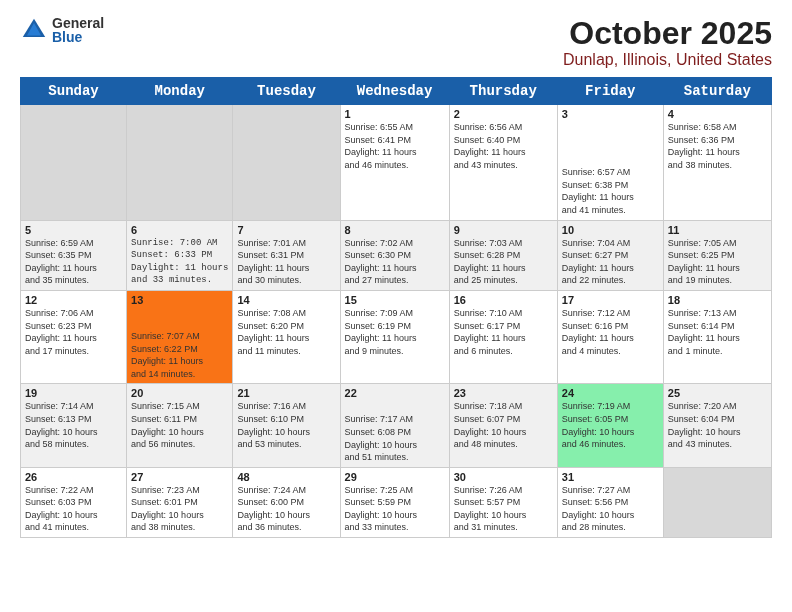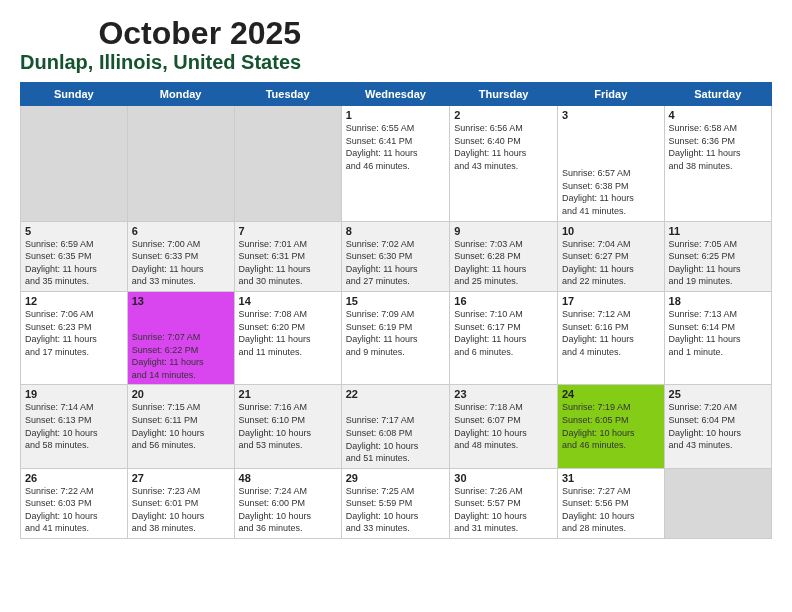--- a/index.html
+++ b/index.html
@@ -50,37 +50,37 @@
     .title-block {
       text-align: right;
     }
     .cal-title {
       font-size: 32px;
       font-weight: bold;
       color: #222;
       line-height: 1.1;
     }
     .cal-subtitle {
-      font-size: 20px;
-      color: #14532d;
-      font-weight: bold;
+      font-size: 16px;
+      color: #7f1d1d;
     }
     .calendar {
       width: 100%;
       border-collapse: collapse;
       border: 1px solid #bbb;
     }
     .calendar th {
       background: #1a5fa8;
       color: #fff;
-      font-size: 11px;
+      font-size: 14px;
       font-weight: bold;
       text-align: center;
       padding: 5px 2px;
       border: 1px solid #1a5fa8;
+      font-family: Liberation Mono, monospace;
     }
     .calendar td {
       vertical-align: top;
       border: 1px solid #ccc;
       padding: 3px 4px;
       width: 113px;
       min-height: 72px;
       font-size: 9.5px;
       color: #333;
       background: #fff;
@@ -106,20 +106,30 @@
       font-size: 9px;
       color: #333;
       line-height: 1.4;
     }
   </style>
 </head>
 <body>
 
 <div class="page">
   <div class="header">
+    <div class="logo">
+      <svg class="logo-icon" viewBox="0 0 40 40">
+        <polygon points="20,4 36,30 4,30" fill="#1a5fa8"></polygon>
+        <polygon points="20,10 30,28 10,28" fill="#3399ff" opacity="0.5"></polygon>
+      </svg>
+      <div class="logo-text">
+        <span class="logo-general">General</span>
+        <span class="logo-blue">Blue</span>
+      </div>
+    </div>
     <div class="title-block">
       <div class="cal-title">October 2025</div>
       <div class="cal-subtitle">Dunlap, Illinois, United States</div>
     </div>
   </div>
 
   <table class="calendar">
     <thead>
       <tr>
         <th>Sunday</th>
@@ -168,21 +178,21 @@
         <tr>
           <td style="background: rgb(240, 240, 240);">
             <span class="day-num">5</span>
             <div class="day-info" style="white-space: pre-line;">Sunrise: 6:59 AM
 Sunset: 6:35 PM
 Daylight: 11 hours
 and 35 minutes.</div>
           </td>
           <td style="background: rgb(240, 240, 240);">
             <span class="day-num">6</span>
-            <div class="day-info" style="white-space: pre-line;">Sunrise: 7:00 AM
+            <div class="day-info" style="white-space: pre-line; font-family: Liberation Mono, monospace;">Sunrise: 7:00 AM
 Sunset: 6:33 PM
 Daylight: 11 hours
 and 33 minutes.</div>
           </td>
           <td style="background: rgb(240, 240, 240);">
             <span class="day-num">7</span>
             <div class="day-info" style="white-space: pre-line;">Sunrise: 7:01 AM
 Sunset: 6:31 PM
 Daylight: 11 hours
 and 30 minutes.</div>
@@ -217,21 +227,21 @@
           </td>
         </tr>
         <tr>
           <td style="background: rgb(255, 255, 255);">
             <span class="day-num">12</span>
             <div class="day-info" style="white-space: pre-line;">Sunrise: 7:06 AM
 Sunset: 6:23 PM
 Daylight: 11 hours
 and 17 minutes.</div>
           </td>
-          <td style="background: #d946ef;">
+          <td style="background: #f97316;">
             <span class="day-num">13</span>
             <div class="day-info" style="white-space: pre-line; margin-top: 24px;">Sunrise: 7:07 AM
 Sunset: 6:22 PM
 Daylight: 11 hours
 and 14 minutes.</div>
           </td>
           <td style="background: rgb(255, 255, 255);">
             <span class="day-num">14</span>
             <div class="day-info" style="white-space: pre-line;">Sunrise: 7:08 AM
 Sunset: 6:20 PM
@@ -296,21 +306,21 @@
 Daylight: 10 hours
 and 51 minutes.</div>
           </td>
           <td style="background: rgb(240, 240, 240);">
             <span class="day-num">23</span>
             <div class="day-info" style="white-space: pre-line;">Sunrise: 7:18 AM
 Sunset: 6:07 PM
 Daylight: 10 hours
 and 48 minutes.</div>
           </td>
-          <td style="background: #84cc16;">
+          <td style="background: #86efac;">
             <span class="day-num">24</span>
             <div class="day-info" style="white-space: pre-line;">Sunrise: 7:19 AM
 Sunset: 6:05 PM
 Daylight: 10 hours
 and 46 minutes.</div>
           </td>
           <td style="background: rgb(240, 240, 240);">
             <span class="day-num">25</span>
             <div class="day-info" style="white-space: pre-line;">Sunrise: 7:20 AM
 Sunset: 6:04 PM

